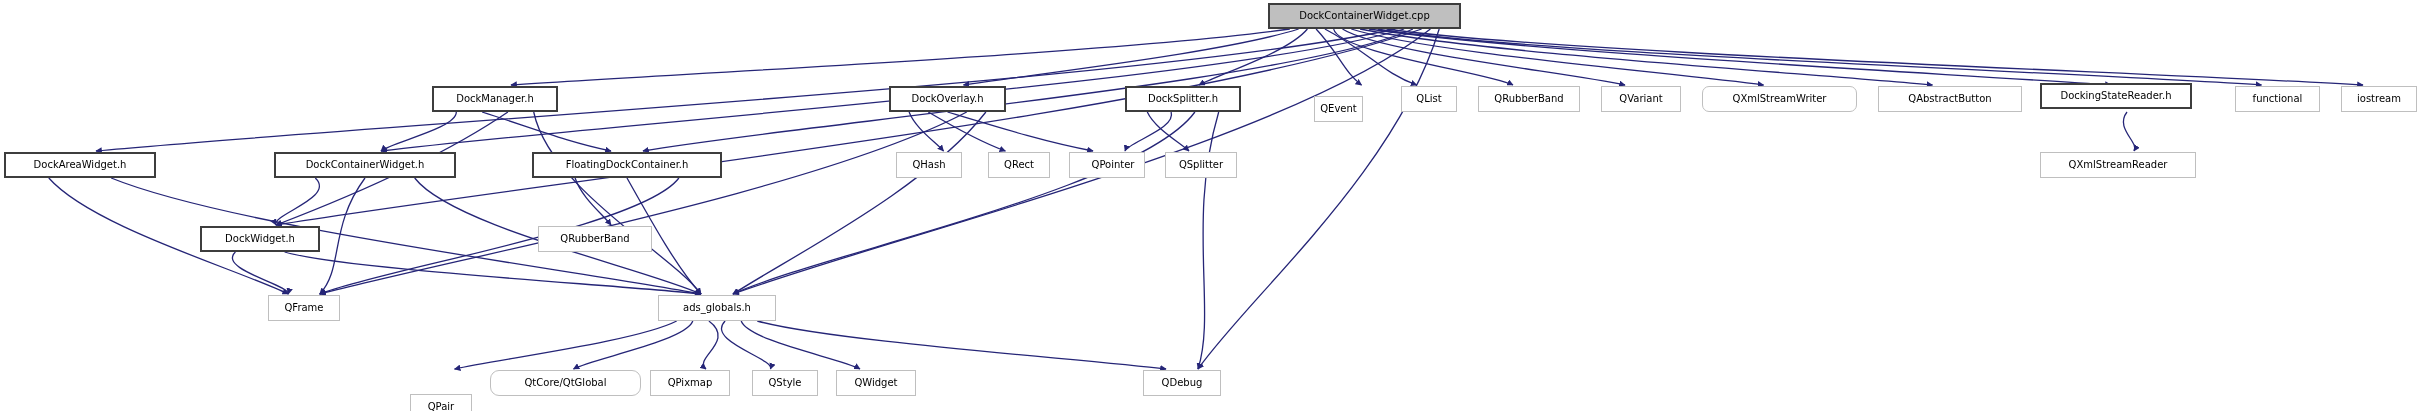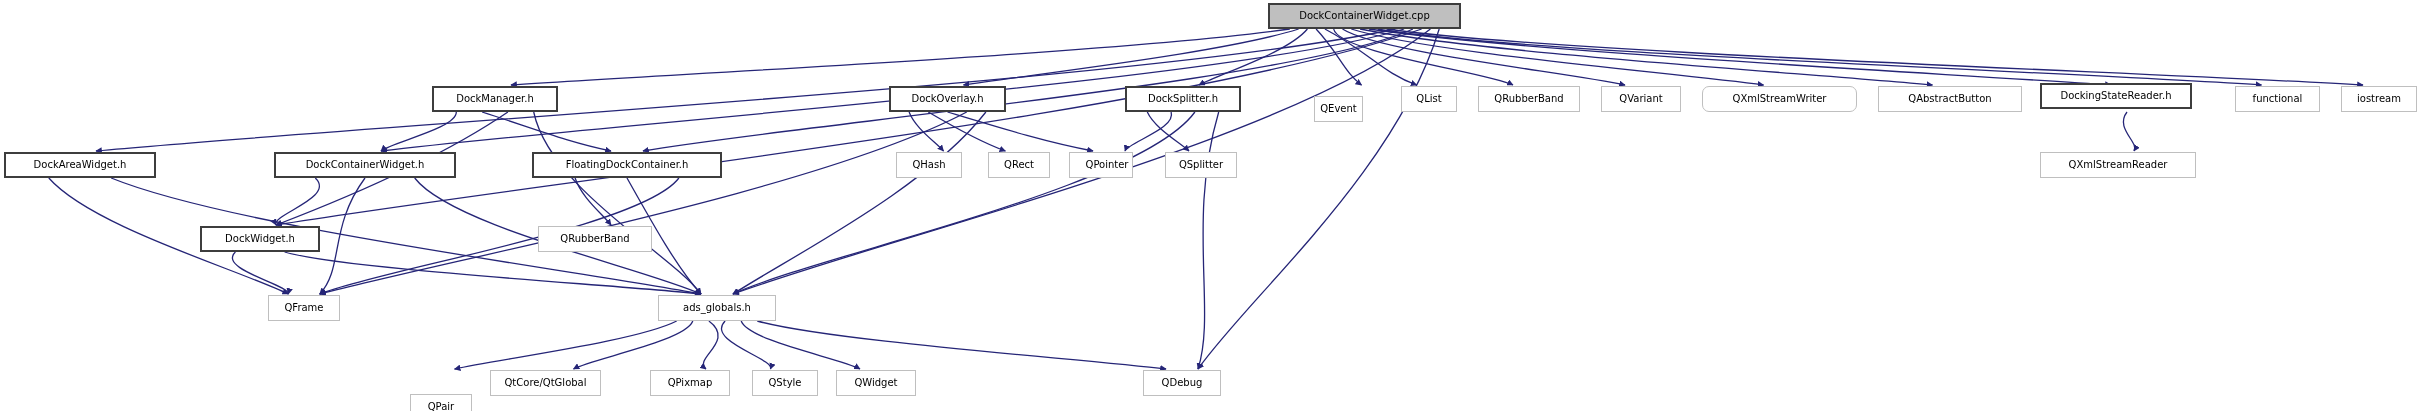--- a/index.html
+++ b/index.html
@@ -156,21 +156,21 @@
       </div>
       <div class="node hdr" style="left: 532px; top: 152px; width: 190px;">
         <span>FloatingDockContainer.h</span>
       </div>
       <div class="node" style="left: 896px; top: 152px; width: 66px;">
         <span>QHash</span>
       </div>
       <div class="node" style="left: 988px; top: 152px; width: 62px;">
         <span>QRect</span>
       </div>
-      <div class="node" style="left: 1069px; top: 152px; width: 64px; padding-left: 20px;">
+      <div class="node" style="left: 1069px; top: 152px; width: 76px; padding-left: 20px;">
         <span>QPointer</span>
       </div>
       <div class="node" style="left: 1165px; top: 152px; width: 72px;">
         <span>QSplitter</span>
       </div>
       <div class="node" style="left: 2040px; top: 152px; width: 156px;">
         <span>QXmlStreamReader</span>
       </div>
       <div class="node hdr" style="left: 200px; top: 226px; width: 120px;">
         <span>DockWidget.h</span>
@@ -180,21 +180,21 @@
       </div>
       <div class="node" style="left: 268px; top: 295px; width: 72px;">
         <span>QFrame</span>
       </div>
       <div class="node" style="left: 658px; top: 295px; width: 118px;">
         <span>ads_globals.h</span>
       </div>
       <div class="node" style="left: 410px; top: 370px; width: 62px; margin-top: 24px;">
         <span>QPair</span>
       </div>
-      <div class="node" style="left: 490px; top: 370px; width: 111px;">
+      <div class="node" style="left: 490px; top: 370px; width: 151px; border-radius: 9px;">
         <span>QtCore/QtGlobal</span>
       </div>
       <div class="node" style="left: 650px; top: 370px; width: 80px;">
         <span>QPixmap</span>
       </div>
       <div class="node" style="left: 752px; top: 370px; width: 66px;">
         <span>QStyle</span>
       </div>
       <div class="node" style="left: 836px; top: 370px; width: 80px;">
         <span>QWidget</span>

